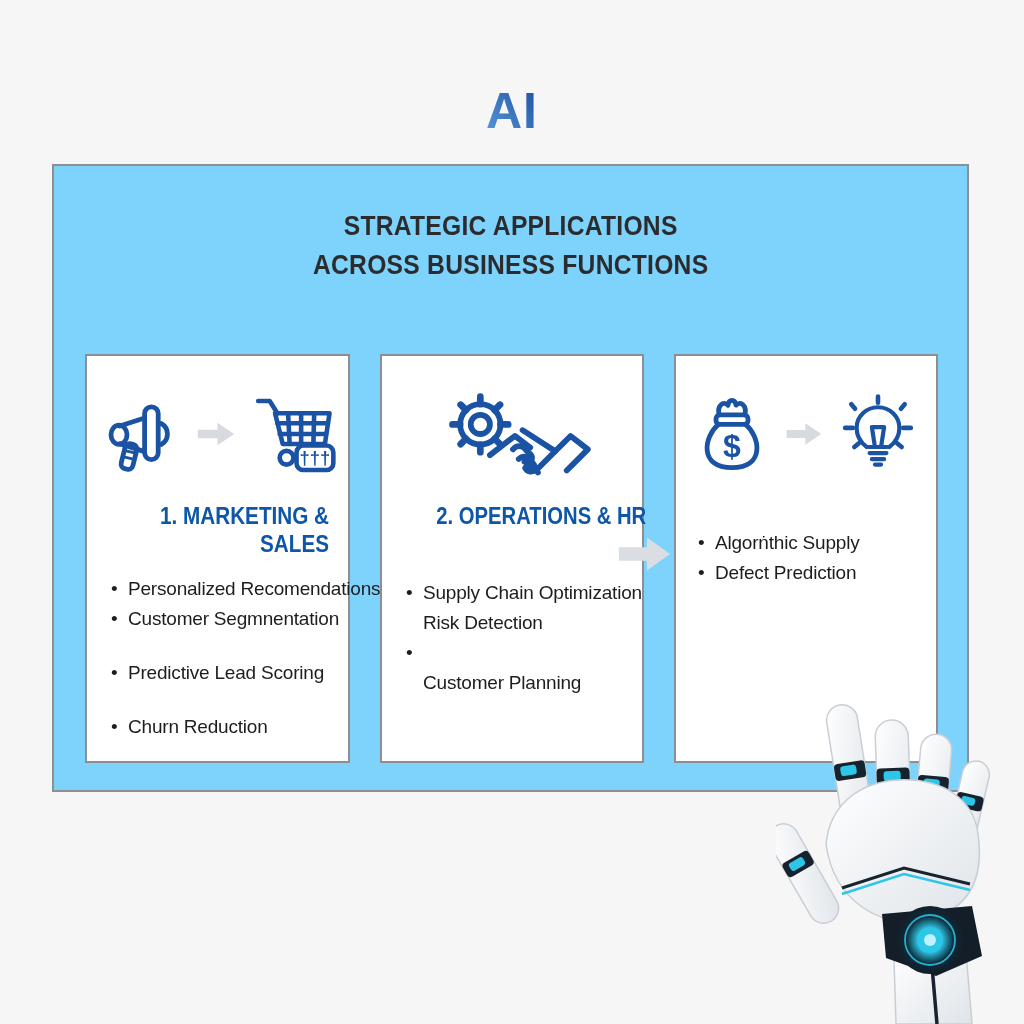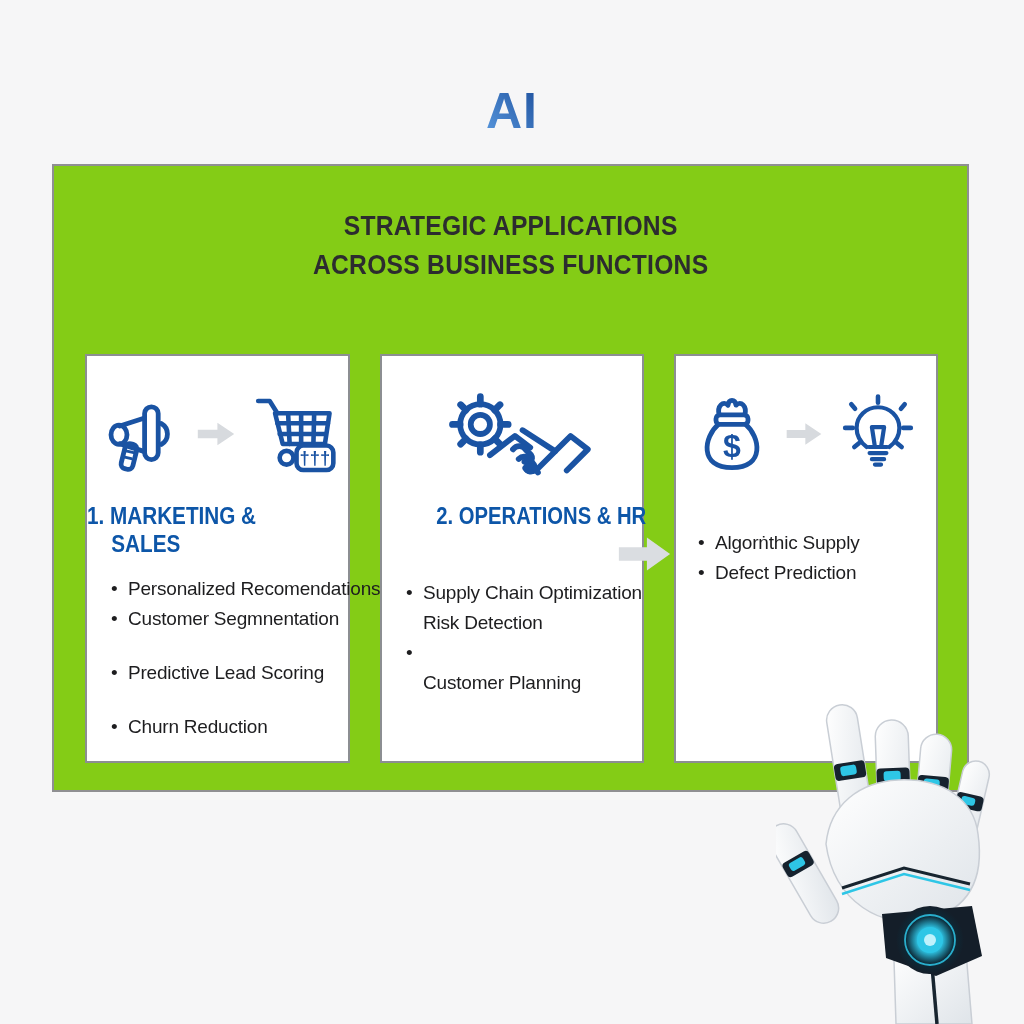--- a/index.html
+++ b/index.html
@@ -7,40 +7,40 @@
     position:relative;width:1024px;height:1024px;overflow:hidden;
     background:#f6f6f7;
     font-family:"Liberation Sans",sans-serif;
     -webkit-font-smoothing:antialiased;
   }
   
   .logo{position:absolute;left:50%;top:84px;transform:translateX(-50%);}
   
   .outer-box{
     position:absolute;left:52px;top:164px;width:917px;height:628px;
-    border:2px solid #8f8f92;background:#84cc16;box-sizing:border-box;
+    border:2px solid #8f8f92;background:#7dd3fc;box-sizing:border-box;
   }
   .main-title{
     margin-top:40px;text-align:center;color:#2c2c2f;
     font-size:28px;font-weight:bold;line-height:39px;letter-spacing:.3px;
   }
   .cond{display:inline-block;transform:scaleX(.88);transform-origin:center;}
   .cond-left{display:inline-block;transform:scaleX(.9);transform-origin:left center;}
   
   .col{
     position:absolute;top:188px;height:409px;box-sizing:border-box;
     border:2px solid #8c8e92;background:#ffffff;
   }
   .col1{left:31px;width:265px;}
   .col2{left:326px;width:264px;}
   .col3{left:620px;width:264px;}
   .icon-row{display:flex;justify-content:center;align-items:center;gap:12px;margin-top:26px;height:104px;}
   .heading{color:#0d56a8;font-weight:bold;font-size:23px;line-height:28px;margin-top:16px;}
   .heading .line2:empty{display:none;}
-  .h-left{text-align:left;}
+  .h-left{text-align:right;}
   .h-left .line2{margin-left:27px;}
   .h-center{text-align:center;padding-left:40px;}
   .heading div{white-space:nowrap;}
   
   .list{font-size:19px;color:#1d1d1f;line-height:30px;}
   .list-c1{margin-top:16px;padding-left:24px;}
   .list-c2{margin-top:48px;padding-left:24px;}
   .list-c3{margin-top:42px;padding-left:22px;}
   .li{display:flex;}
   .li .dot{width:17px;flex:0 0 17px;}

